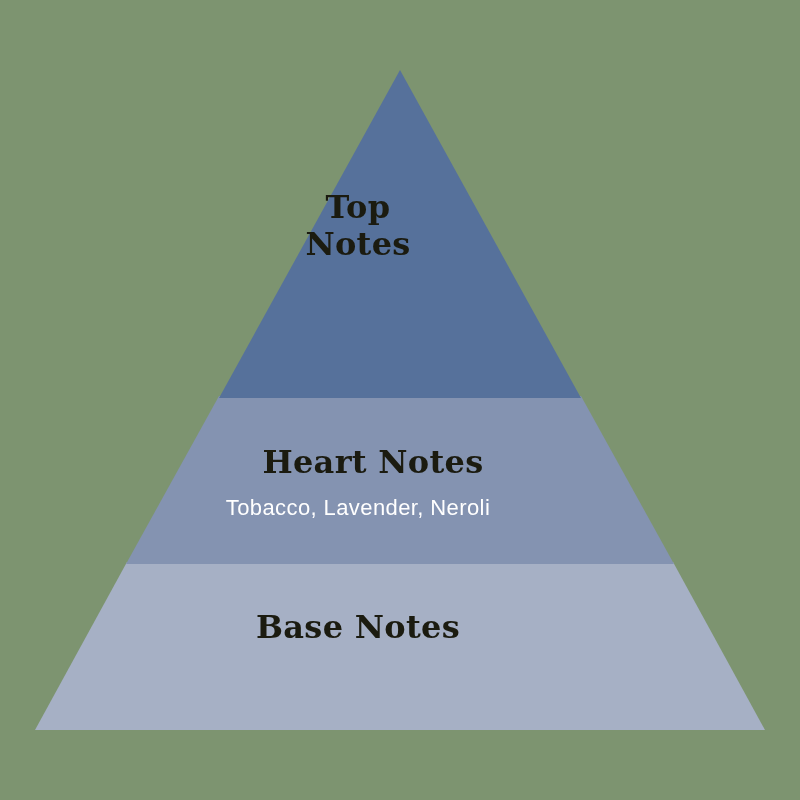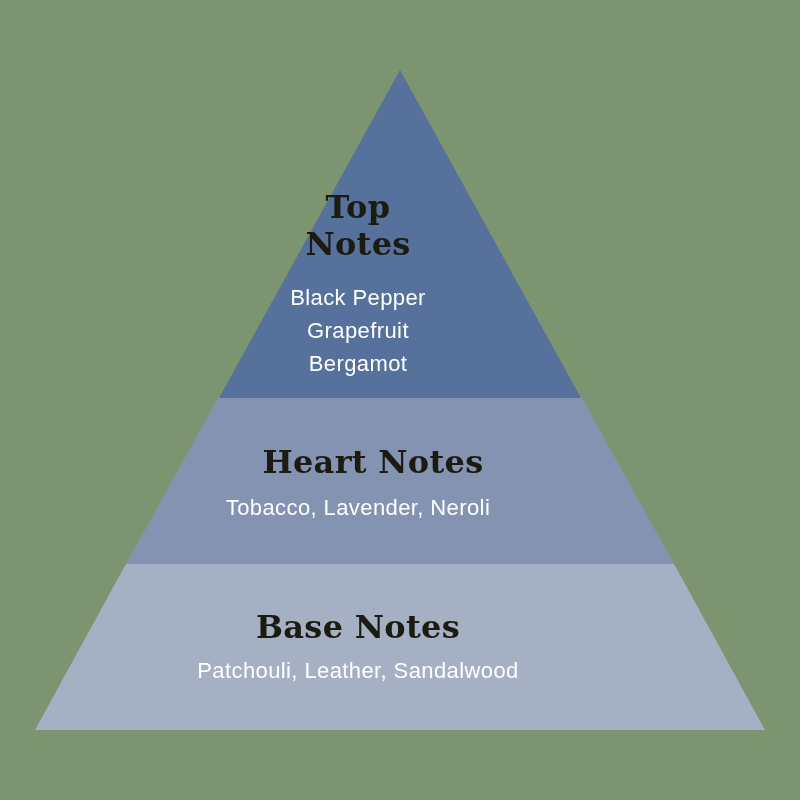--- a/index.html
+++ b/index.html
@@ -59,23 +59,19 @@
 <div class="stage">
 
   <svg class="pyramid-svg" width="800" height="800" viewBox="0 0 800 800" aria-hidden="true">
     <polygon points="127,562 673,562 765,730 35,730" fill="#a6b0c5"></polygon>
     <polygon points="219,396 581,396 674,564 126,564" fill="#8493b1"></polygon>
     <polygon points="400,70 581,398 219,398" fill="#56719b"></polygon>
   </svg>
 
   <div class="tier-label tier-title pos-top-title">Top
 Notes</div>
-  <div class="tier-label tier-notes pos-top-notes">Black Pepper
-Grapefruit
-Bergamot</div>
 
   <div class="tier-label tier-title pos-heart-title">Heart Notes</div>
   <div class="tier-label tier-notes pos-heart-notes">Tobacco, Lavender, Neroli</div>
 
   <div class="tier-label tier-title pos-base-title">Base Notes</div>
-  <div class="tier-label tier-notes pos-base-notes">Patchouli, Leather, Sandalwood</div>
 
 </div>
 
 </body></html>

